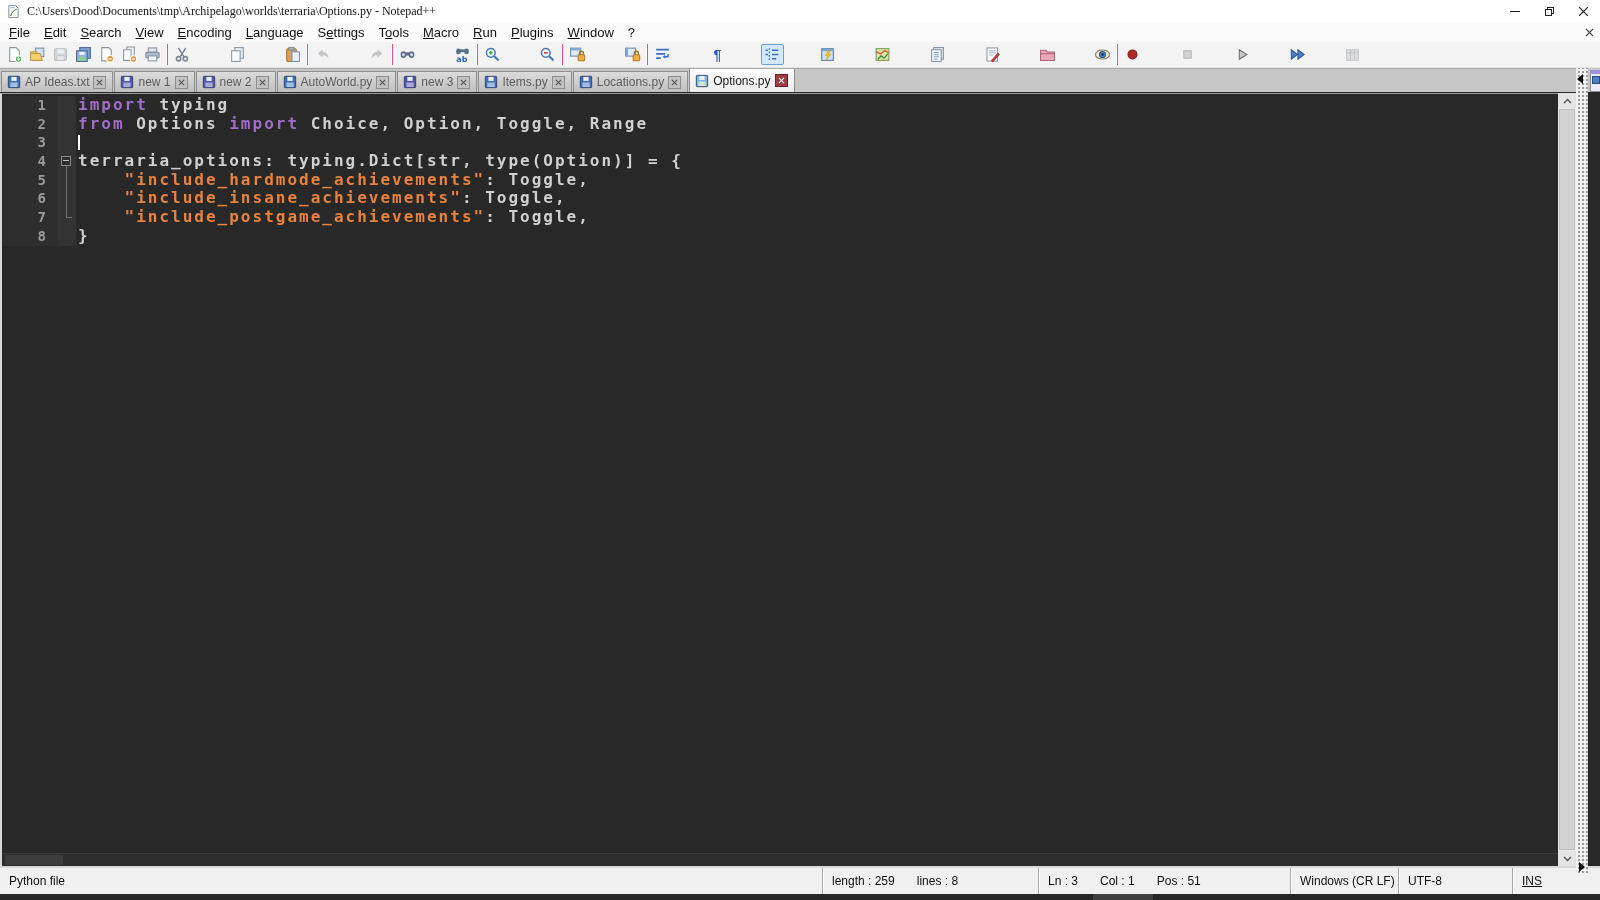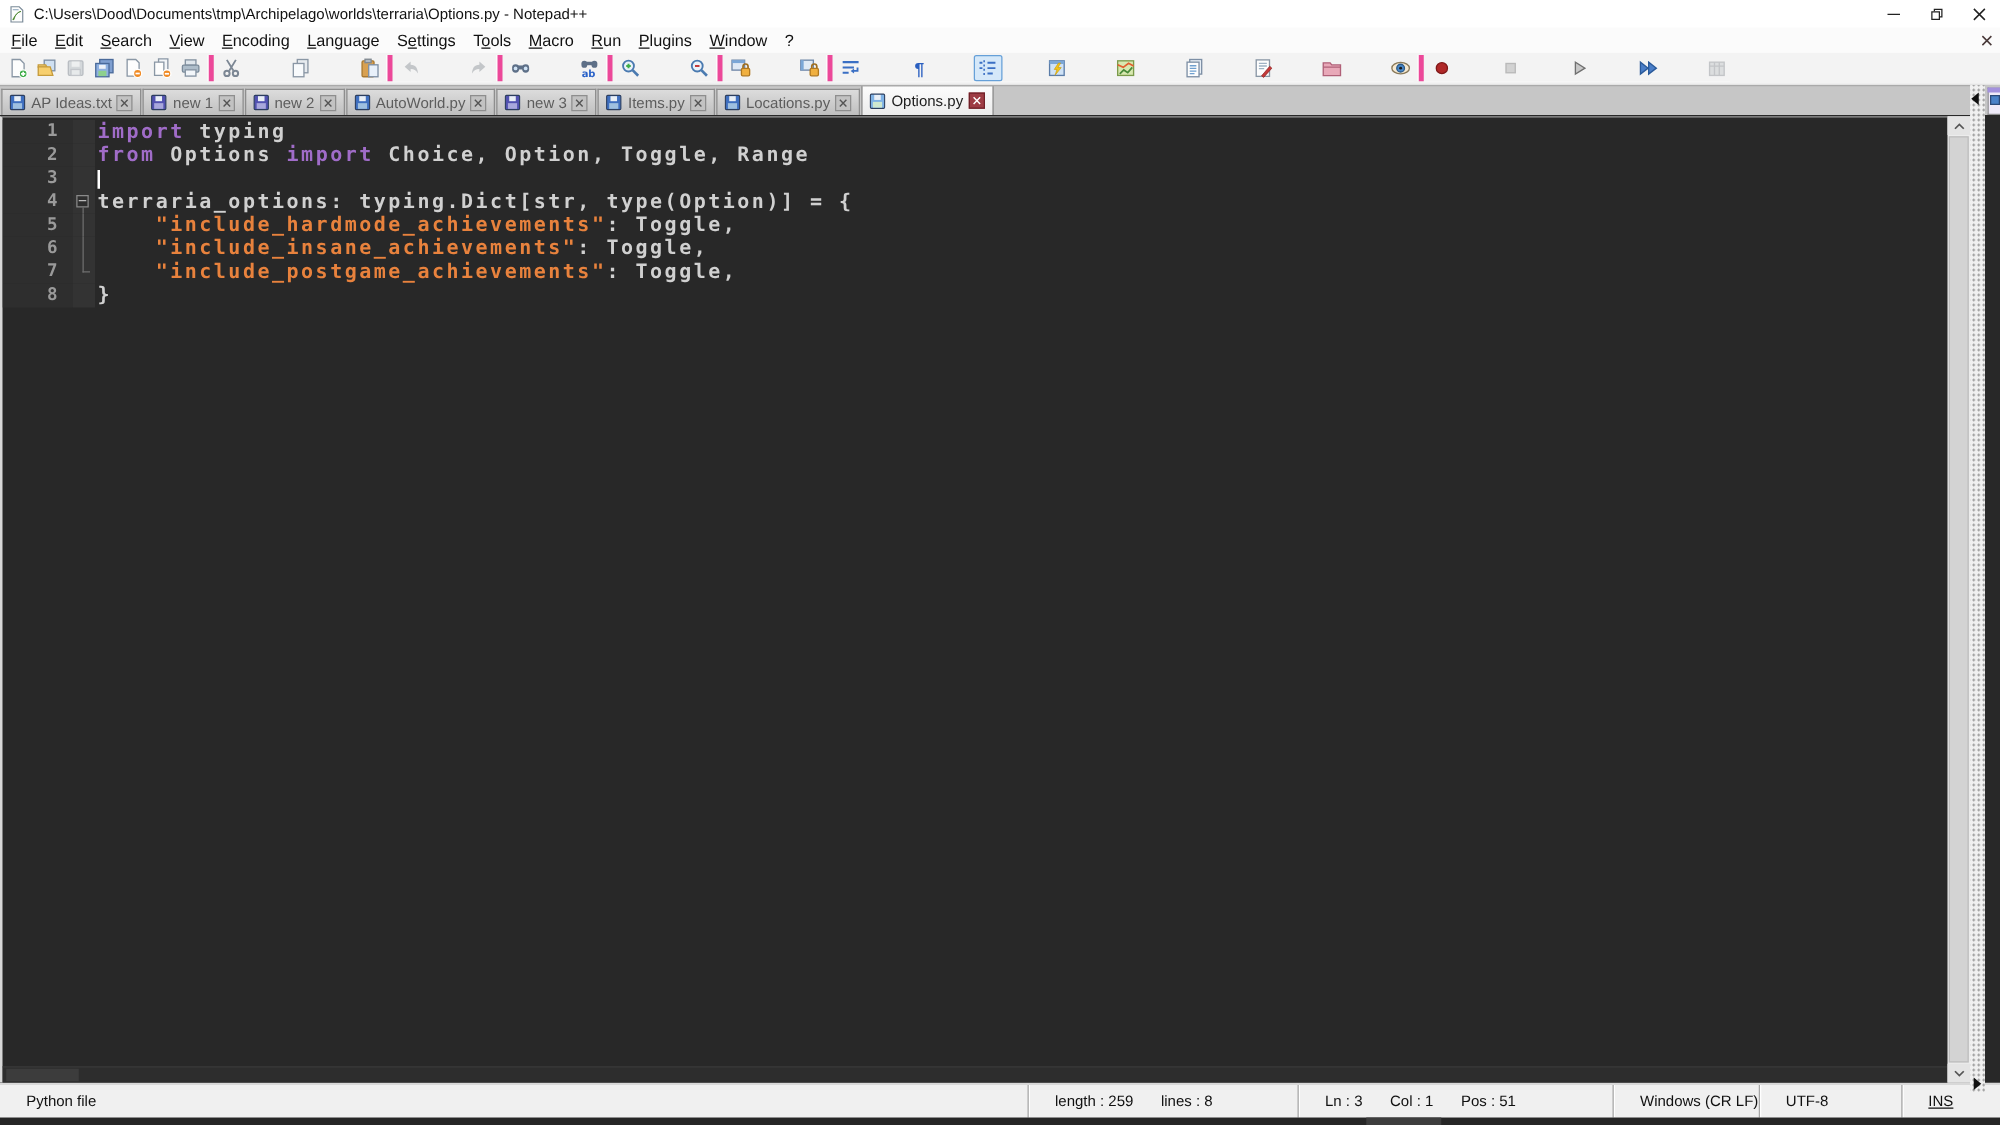--- a/index.html
+++ b/index.html
@@ -3,40 +3,40 @@
 <meta charset="utf-8">
 <style>
   * { margin:0; padding:0; box-sizing:border-box; }
   html,body { width:1600px; height:900px; overflow:hidden; background:#2b2b2b;
               font-family:"Liberation Sans", sans-serif; }
   .window { width:1600px; height:900px; display:flex; flex-direction:column; background:#fff; }
 
   
   .titlebar { height:22px; background:#ffffff; display:flex; align-items:center; flex:0 0 auto; }
   .app-icon { width:15px; height:15px; margin:0 6px 0 6px; }
-  .title-text { font-size:12px; color:#111; white-space:nowrap; }
+  .title-text { font-size:12px; color:#111; white-space:nowrap;font-family:Liberation Serif, serif; }
   .title-spacer { flex:1; }
   .win-btn { width:34px; height:22px; display:flex; align-items:center; justify-content:center; cursor:default; }
   .min-glyph { width:10px; border-top:1px solid #222; }
   .restore-glyph { position:relative; width:9px; height:9px; }
   .restore-glyph .r1 { position:absolute; right:0; top:0; width:7px; height:7px; border:1px solid #222; background:#fff; }
   .restore-glyph .r2 { position:absolute; left:0; bottom:0; width:7px; height:7px; border:1px solid #222; background:#fff; }
 
   
   .menubar { height:20px; background:#fbfbfb; display:flex; align-items:center; padding-left:2px;
              font-size:13px; color:#111; flex:0 0 auto; position:relative; }
   .menu-item { padding:1px 7px; white-space:nowrap; }
   .menu-item u { text-decoration:underline; }
   .menubar-close { position:absolute; right:6px; top:3px; }
 
   
   .toolbar { height:26px; background:#f3f3f3; display:flex; align-items:center; padding-left:3px;
              flex:0 0 auto; border-bottom:1px solid #e4e4e4; }
   .tb-group { display:flex; align-items:center; }
-  .tb-group + .tb-group { border-left:4px solid #ec4899; box-shadow:-1px 0 0 #fff; margin-left:3px; padding-left:3px;gap:32px; }
+  .tb-group + .tb-group { border-left:1px solid #ec4899; box-shadow:-1px 0 0 #fff; margin-left:3px; padding-left:3px;gap:32px; }
   .tb-btn { width:23px; height:21px; display:flex; align-items:center; justify-content:center; border:1px solid transparent; border-radius:2px; }
   .tb-btn svg { width:17px; height:17px; }
   .tb-btn.pressed { background:#d5e8f9; border-color:#66a0d8; }
   .tb-btn.disabled { opacity:.55; filter:grayscale(.4); }
   .pilcrow { font-size:14px; font-weight:bold; color:#2a5fc0; line-height:1; }
 
   
   .content { position:relative; flex:1 1 auto; background:#282828; }
   .tabbar { position:absolute; left:0; right:24px; top:0; height:24px; background:#c6c6c6;
             border-top:1px solid #aaa; display:flex; align-items:flex-end; overflow:hidden; }
@@ -88,21 +88,21 @@
   .spl-arrow.right { bottom:2px; left:3px; border-top:5px solid transparent; border-bottom:5px solid transparent; border-left:6px solid #111; }
   .sliver { position:absolute; right:0; top:0; bottom:0; width:12px; background:#282828; overflow:hidden; }
   .sliver-tab { height:24px; background:#c6c6c6; position:relative; }
   .sliver-tab .frag { position:absolute; left:2px; top:2px; right:0; height:22px; background:#efeaf8; border:1px solid #8e8e8e; border-right:none; }
   .sliver-tab .frag-top { position:absolute; left:2px; top:2px; right:0; height:4px; background:#a391dd; }
   .sliver-tab .frag-disk { position:absolute; left:4px; top:8px; width:8px; height:8px; background:#4a82c8; border:1px solid #2c4a78; }
 
   
   .statusbar { height:28px; background:#f0f0f0; display:flex; font-size:12px; color:#111;
                flex:0 0 auto; border-top:2px solid #d8d8d8; align-items:center; }
-  .sb-sec { height:100%; display:flex; align-items:center; padding-left:21px; gap:22px; white-space:nowrap; }
+  .sb-sec { height:100%; display:flex; align-items:center; padding-left:9px; gap:22px; white-space:nowrap; }
   .sb-sec + .sb-sec { border-left:1px solid #a7a7a7; box-shadow:inset 1px 0 0 #fff; }
   .sb-doctype { flex:0 0 822px; }
   .sb-size { flex:0 0 216px; }
   .sb-pos { flex:0 0 252px; }
   .sb-eol { flex:0 0 108px; }
   .sb-enc { flex:0 0 114px; }
   .sb-ins { flex:1 1 auto;text-decoration:underline; }
 
   .bottomstrip { height:6px; background:#262626; position:relative; flex:0 0 auto; }
   .strip-seg { position:absolute; left:1093px; width:60px; top:0; bottom:0; background:#3d3d3d; }

